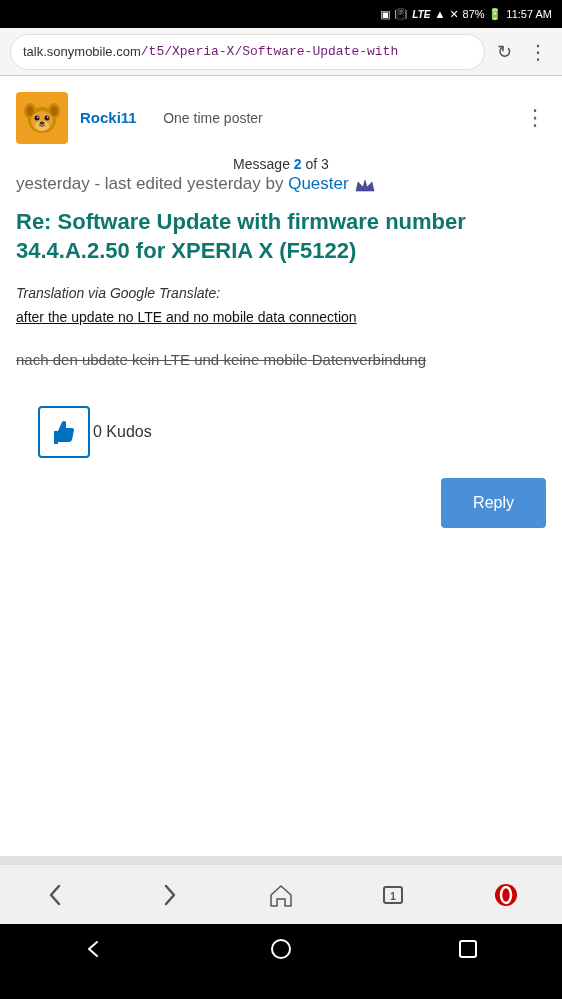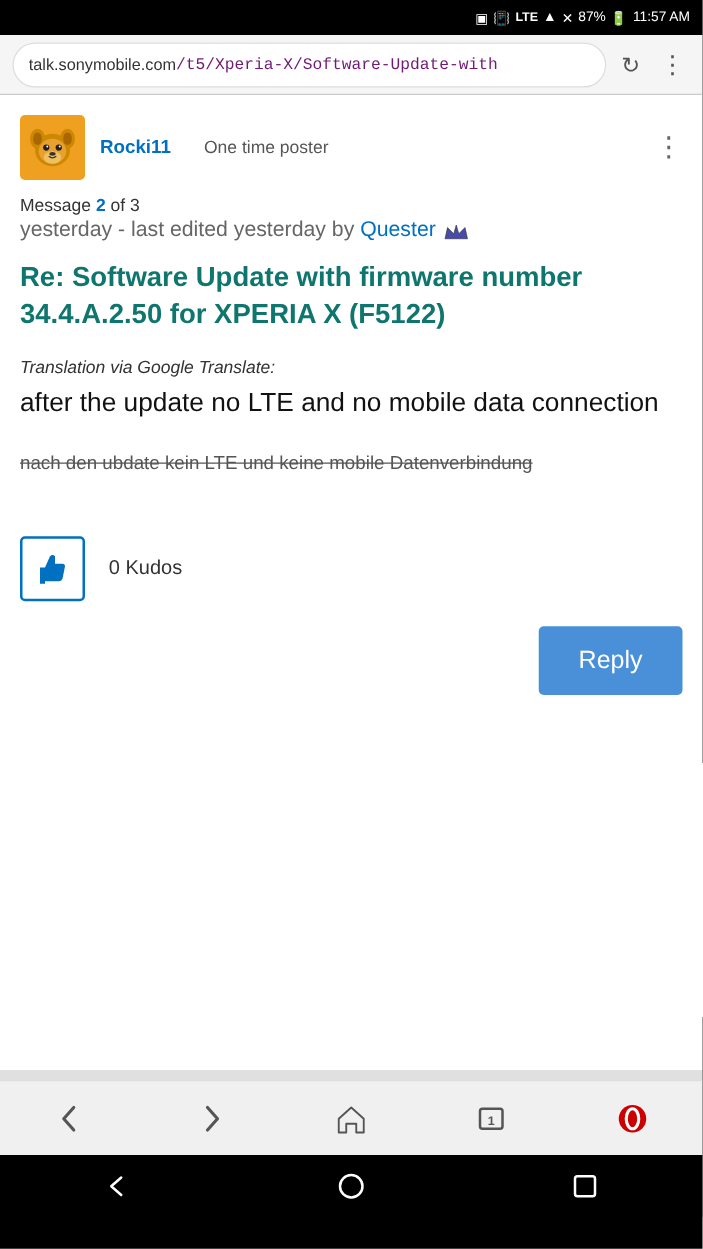--- a/index.html
+++ b/index.html
@@ -118,20 +118,21 @@
     }
 
     
     .message-meta {
       margin-bottom: 14px;
     }
     .message-num {
       font-size: 14px;
       color: #333;
       margin-bottom: 2px;
+      text-align: center;
     }
     .message-num .highlight {
       color: #0070c0;
       font-weight: bold;
     }
     .message-date {
       font-size: 17px;
       color: #666;
     }
     .message-date .editor {
@@ -155,41 +156,43 @@
     }
 
     
     .translation-label {
       font-style: italic;
       font-size: 14px;
       color: #333;
       margin-bottom: 6px;
     }
     .translation-text {
-      font-size: 21px;
+      font-size: 14px;
       color: #111;
       margin-bottom: 20px;
       line-height: 1.5;
+      text-decoration: underline;
     }
 
     
     .original-text {
       font-size: 15px;
       color: #555;
       text-decoration: line-through;
       line-height: 1.6;
-      margin-bottom: 46px;
+      margin-bottom: 34px;
     }
 
     
     .kudos-section {
       display: flex;
       align-items: center;
-      gap: 19px;
+      gap: 3px;
       margin-bottom: 20px;
+      margin-left: 22px;
     }
     .kudos-btn {
       width: 52px;
       height: 52px;
       border: 2px solid #0070c0;
       border-radius: 4px;
       background: #fff;
       cursor: pointer;
       display: flex;
       align-items: center;
@@ -205,21 +208,21 @@
       display: flex;
       justify-content: flex-end;
       margin-bottom: 10px;
     }
     .reply-btn {
       background: #4a90d9;
       color: #fff;
       border: none;
       border-radius: 4px;
       padding: 16px 32px;
-      font-size: 20px;
+      font-size: 16px;
       cursor: pointer;
       font-weight: 500;
     }
 
     
     .bottom-nav {
       background: #f0f0f0;
       height: 60px;
       display: flex;
       align-items: center;
@@ -259,21 +262,21 @@
       background: #e0e0e0;
     }
   </style>
 </head>
 <body>
 
 <div class="status-bar">
   <div class="icons">
     <span>▣</span>
     <span>📳</span>
-    <span style="font-size:10px;font-weight:bold;">LTE</span>
+    <span style="font-size:10px;font-weight:bold;font-style:italic;">LTE</span>
     <span>▲</span>
     <span>✕</span>
     <span>87%</span>
     <span>🔋</span>
     <span>11:57 AM</span>
   </div>
 </div>
 
 <div class="browser-bar">
   <div class="url-box">

